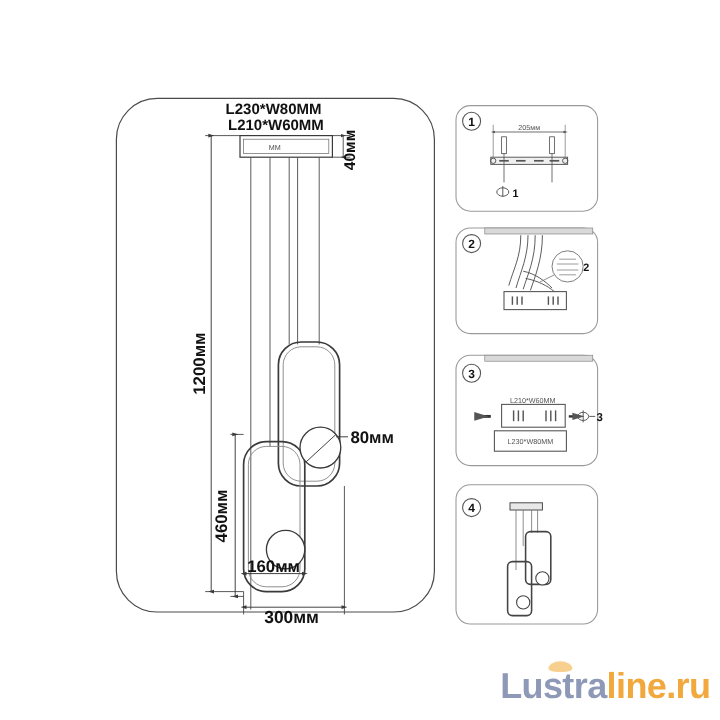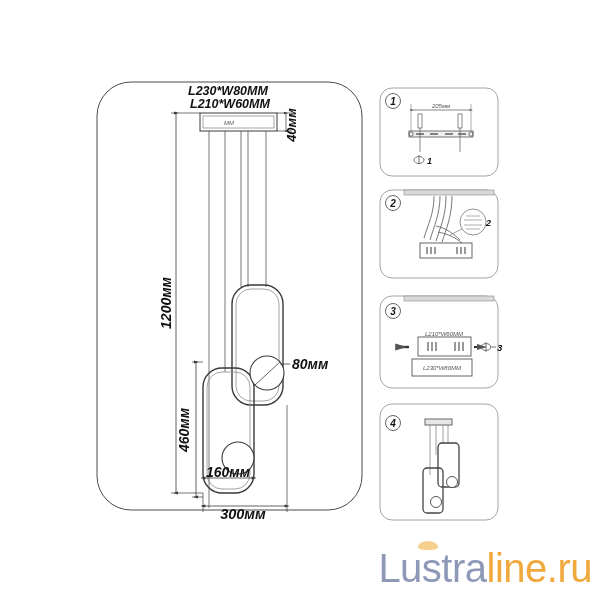--- a/index.html
+++ b/index.html
@@ -3,40 +3,40 @@
 <meta charset="utf-8">
 <style>
   html,body{margin:0;padding:0;background:#ffffff;}
   body{
     width:600px;height:600px;
     font-family:"Liberation Sans", sans-serif;
     -webkit-font-smoothing:antialiased;
     overflow:hidden;
     position:relative;
   }
-  #stage{position:absolute;left:0;top:0;width:600px;height:536px;font-style:italic;}
+  #stage{position:absolute;left:0;top:0;width:600px;height:536px;}
   svg{display:block;}
   .dimtxt{
     font-family:"Liberation Sans", sans-serif;
     font-weight:700;
     fill:#111111;
   }
   .small{font-size:6px;fill:#555;font-family:"Liberation Sans",sans-serif;}
   .logo-wrap{
     position:absolute;
     right:8px;
     bottom:12px;
     text-align:right;
     line-height:1;
     user-select:none;
   }
   .logo-main{
     font-family:"Liberation Sans", sans-serif;
-    font-size:40px;
-    font-weight:400;
+    font-size:30px;
+    font-weight:700;
     letter-spacing:-0.5px;
   }
   .logo-a{color:#8e99b8;}
   .logo-b{color:#f1a83c;}
   .logo-tag{
     font-family:"Liberation Sans", sans-serif;
     font-size:11px;
     letter-spacing:4.5px;
     color:#c9cfdd;
     margin-top:4px;

